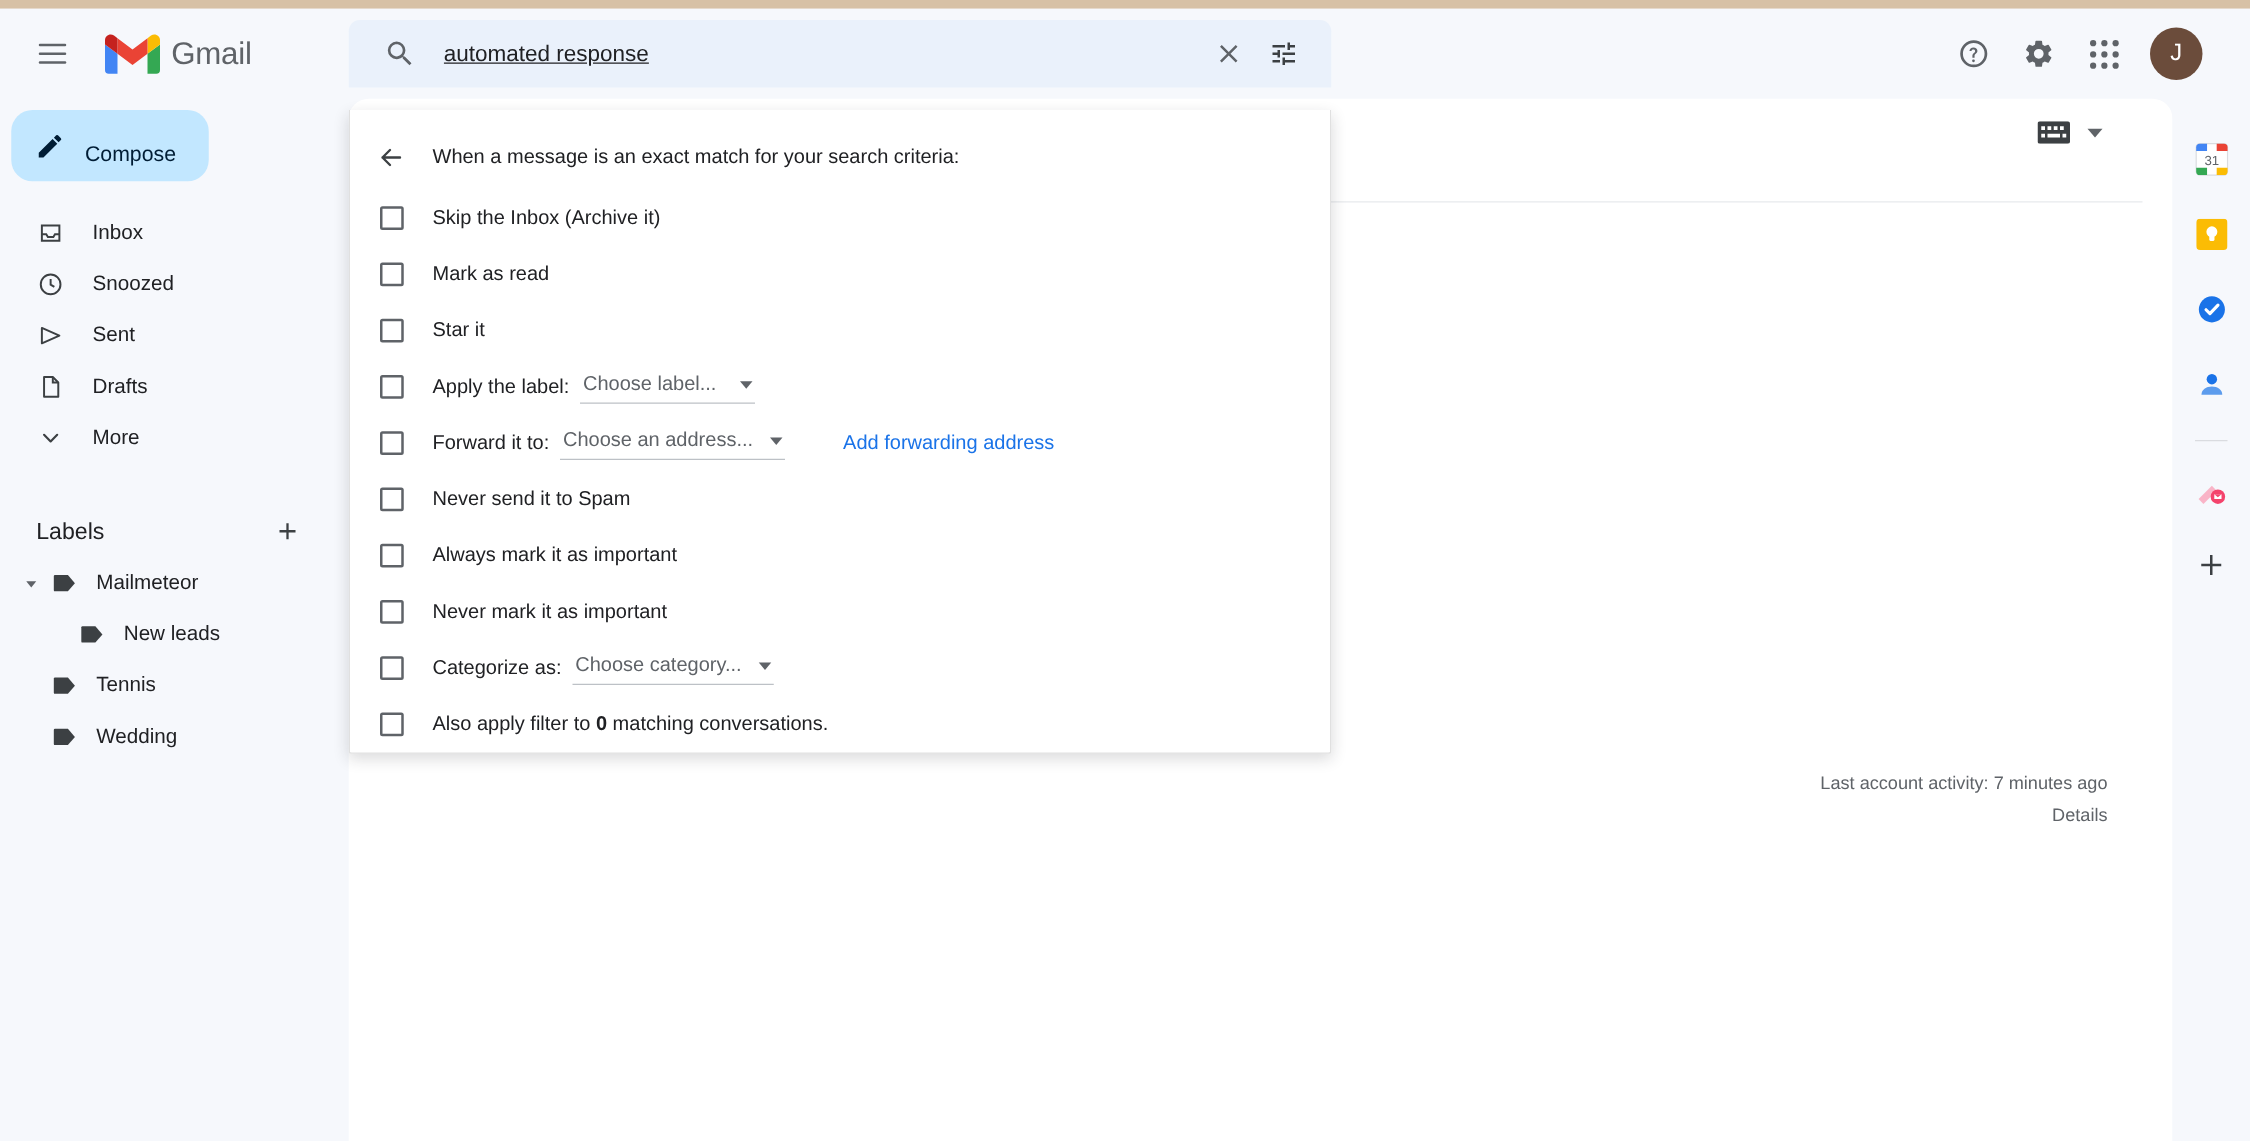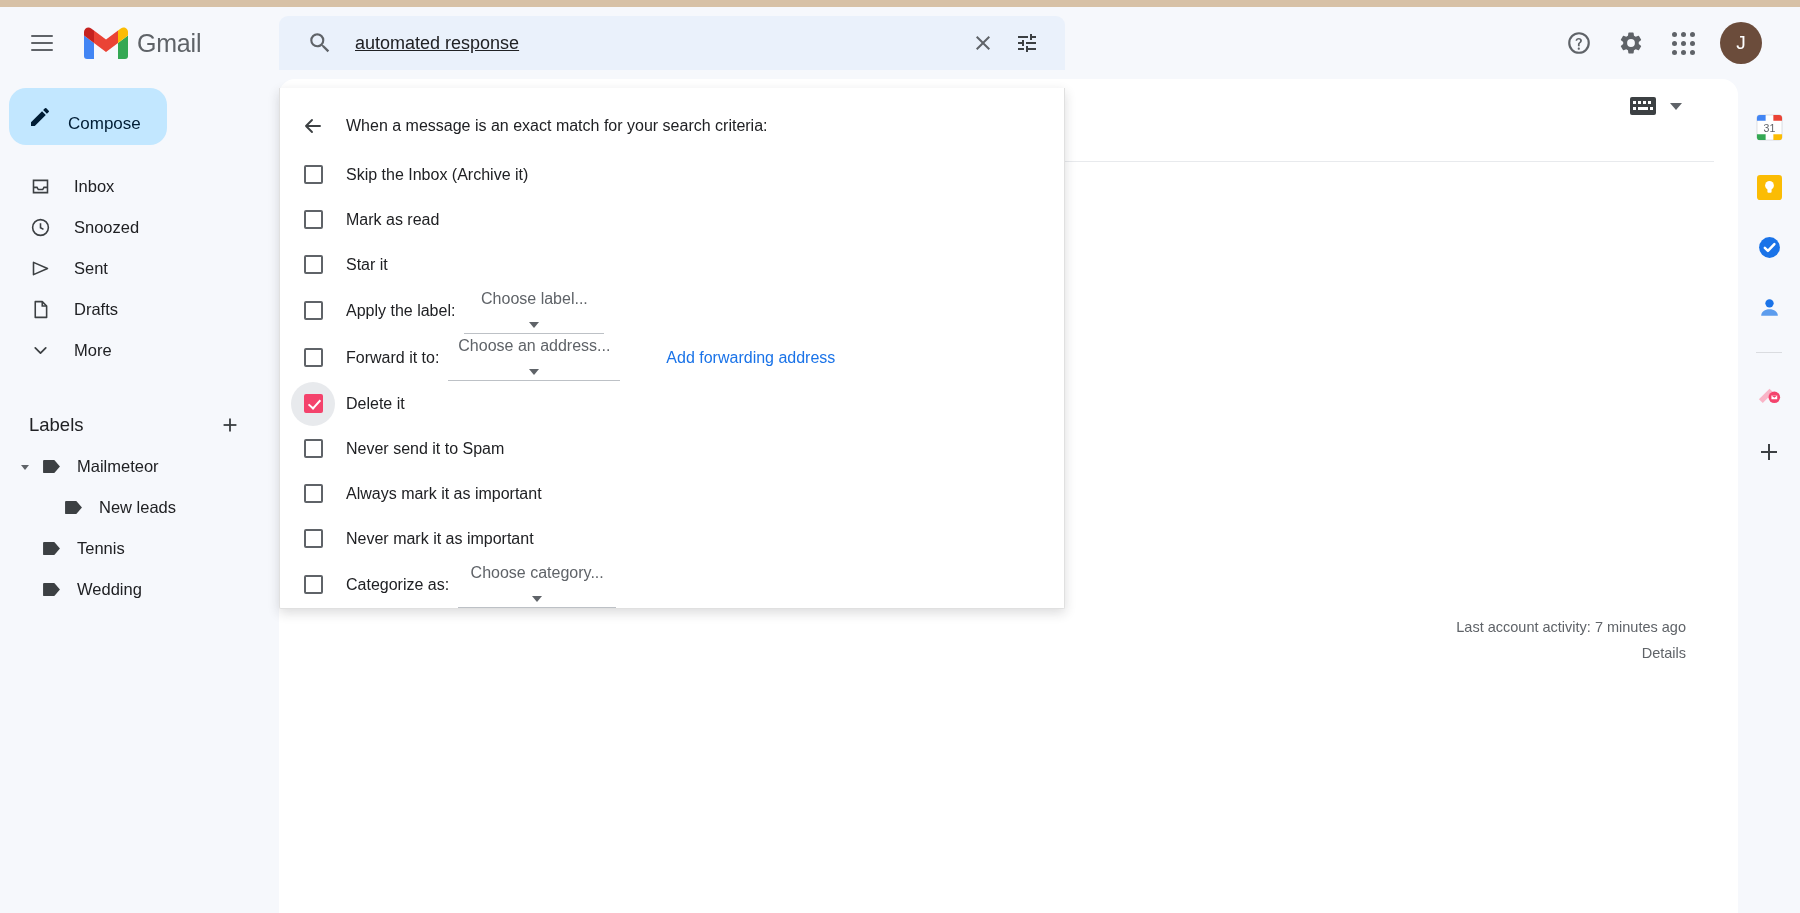--- a/index.html
+++ b/index.html
@@ -153,21 +153,21 @@
   }
   .cb-ripple {
     width:44px; height:44px; border-radius:50%; background:#e8eaed;
     display:flex; align-items:center; justify-content:center;
   }
   .opt-label { font-size:16px; color:#202124; }
   .opt-inline { display:flex; align-items:center; gap:0; }
   .dd {
     display:inline-flex; align-items:center; justify-content:space-between;
     border-bottom:1px solid #bdc1c6; padding:3px 2px 5px 2px; margin-left:9px;
-    font-size:16px; color:#5f6368; cursor:pointer; gap:14px;flex-direction:column;
+    font-size:16px; color:#5f6368; cursor:pointer; gap:14px;
   }
   .dd .arrow { width:0;height:0;border-left:5px solid transparent;border-right:5px solid transparent;border-top:6px solid #5f6368;}
   .dd.w-label { min-width:140px; }
   .dd.w-addr  { min-width:172px; }
   .dd.w-cat   { min-width:158px; }
   .link-blue { color:#1a73e8; font-size:16px; margin-left:46px; cursor:pointer;text-align:right; }
   .bold-0 { font-weight:bold; }
 
   .dlg-foot {
     display:flex; align-items:center; padding:22px 0 30px 0; position:relative;
@@ -483,28 +483,20 @@
     <span class="opt-inline">
       <span class="opt-label">Forward it to:</span>
       <span class="dd w-addr">
         <span>Choose an address...</span>
         <span class="arrow"></span>
       </span>
       <span class="link-blue">Add forwarding address</span>
     </span>
   </div>
 
-  <div class="opt-row">
-    <span class="cb-box">
-      <span class="cb-ripple">
-        <span class="cb checked"></span>
-      </span>
-    </span>
-    <span class="opt-label">Delete it</span>
-  </div>
 
   <div class="opt-row">
     <span class="cb-box">
         <span class="cb"></span>
       </span>
     <span class="opt-label">Never send it to Spam</span>
   </div>
 
   <div class="opt-row">
     <span class="cb-box">
@@ -526,14 +518,24 @@
       </span>
     <span class="opt-inline">
       <span class="opt-label">Categorize as:</span>
       <span class="dd w-cat">
         <span>Choose category...</span>
         <span class="arrow"></span>
       </span>
     </span>
   </div>
 
+  <div class="opt-row">
+    <span class="cb-box">
+        <span class="cb"></span>
+      </span>
+    <span class="opt-label">
+      <span>Also apply filter to</span>
+      <span class="bold-0">0</span>
+      <span>matching conversations.</span>
+    </span>
+  </div>
 
 </div>
 
 </body></html>

